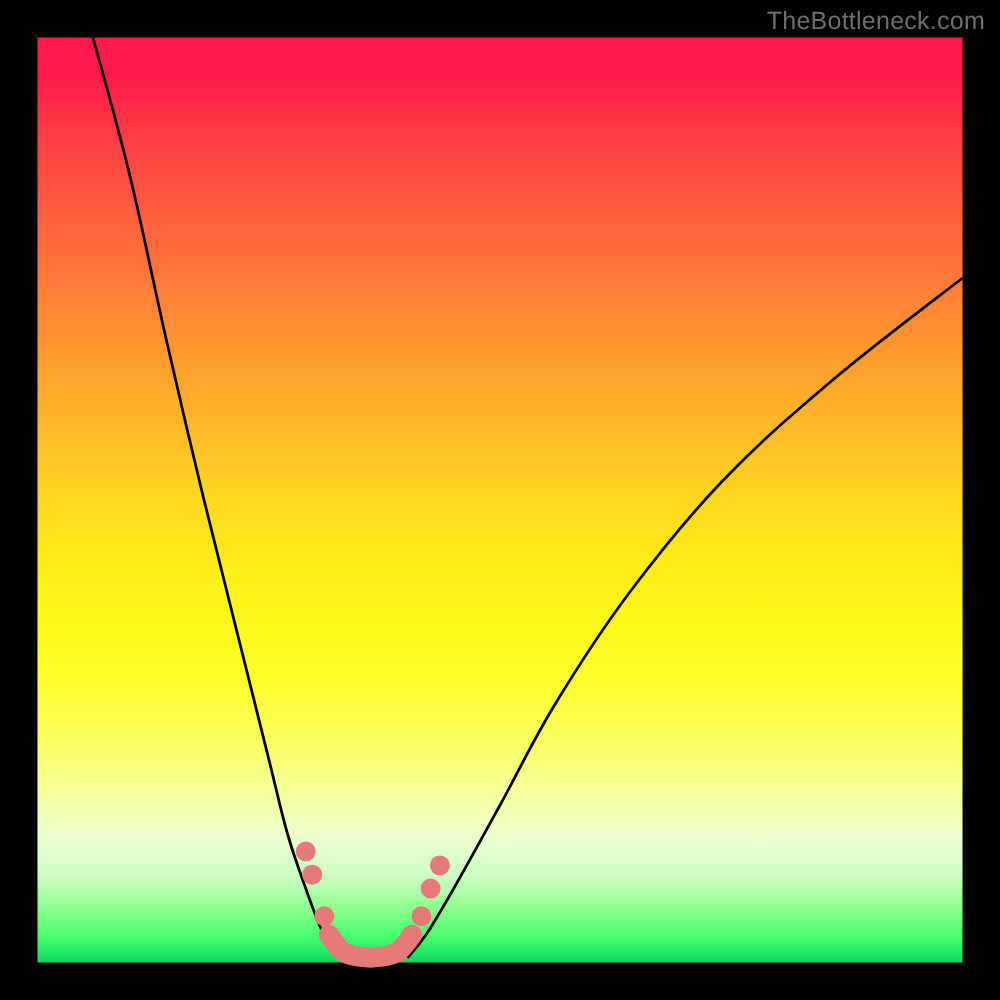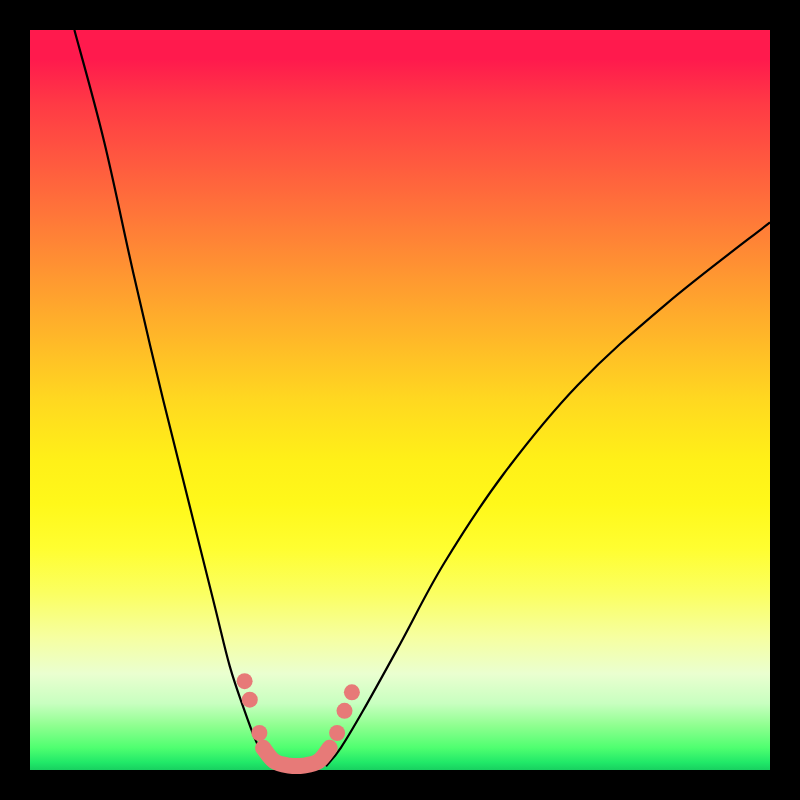--- a/index.html
+++ b/index.html
@@ -78,20 +78,21 @@
     stroke: #e77a78;
     stroke-width: 16;
     stroke-linecap: round;
     stroke-linejoin: round;
   }
 </style>
 </head>
 <body>
 
 <div class="frame">
+  <div class="watermark">TheBottleneck.com</div>
 
   <div class="plot-area">
     <svg class="curves" viewBox="0 0 740 740">
       <path id="left-curve" class="curve" d="M 44.4 0 C 49.728 19.98, 63.344 67.04400000000001, 74 111 C 84.656 154.956, 92.94400000000002 197.57999999999998, 103.60000000000001 244.2 C 114.256 290.82, 122.54399999999998 326.044, 133.2 370 C 143.856 413.956, 153.476 451.104, 162.8 488.4 C 172.12400000000002 525.696, 178.34 550.5600000000001, 185 577.2 C 191.66 603.84, 194.472 617.752, 199.8 636.4 C 205.12800000000001 655.048, 209.938 667.4799999999999, 214.6 680.8 C 219.262 694.12, 222.36999999999998 702.408, 225.7 710.4 C 229.03 718.3919999999999, 230.43599999999998 720.538, 233.1 725.2 C 235.764 729.8620000000001, 239.168 734.302, 240.5 736.3"></path>
       <path id="right-curve" class="curve" d="M 296 736.3 C 298.664 732.9699999999999, 304.14 727.79, 310.8 717.8 C 317.46000000000004 707.81, 322.344 699.448, 333 680.8 C 343.656 662.1519999999999, 355.348 640.84, 370 614.2 C 384.652 587.5600000000001, 395.752 563.4359999999999, 414.40000000000003 532.8 C 433.04800000000006 502.16399999999993, 449.624 475.968, 473.6 444 C 497.576 412.032, 518.296 385.836, 547.6 355.2 C 576.904 324.56399999999996, 601.768 303.10400000000004, 636.4 273.8 C 671.0319999999999 244.496, 721.352 207.052, 740 192.39999999999998"></path>
       <path id="trough" class="trough" d="M 233.1 717.8 C 235.09799999999998 720.1976, 239.538 727.9232, 244.20000000000002 731.12 C 248.86200000000002 734.3168000000001, 253.672 734.7607999999999, 259 735.56 C 264.328 736.3592, 268.472 736.3592, 273.8 735.56 C 279.12800000000004 734.7607999999999, 283.938 734.3168000000001, 288.6 731.12 C 293.26200000000006 727.9232, 297.70200000000006 720.1976, 299.70000000000005 717.8"></path>
       <g id="markers">
           <circle cx="214.6" cy="651.2" r="8" class="marker"></circle>
           <circle cx="219.78" cy="669.7" r="8" class="marker"></circle>
           <circle cx="229.4" cy="703" r="8" class="marker"></circle>

